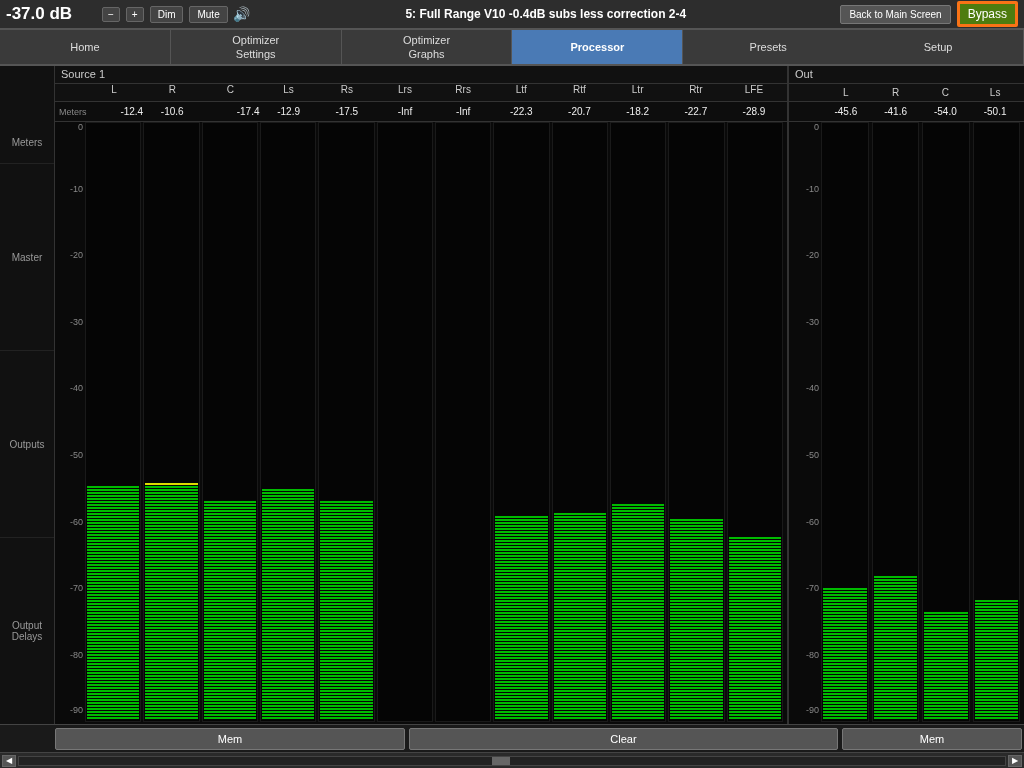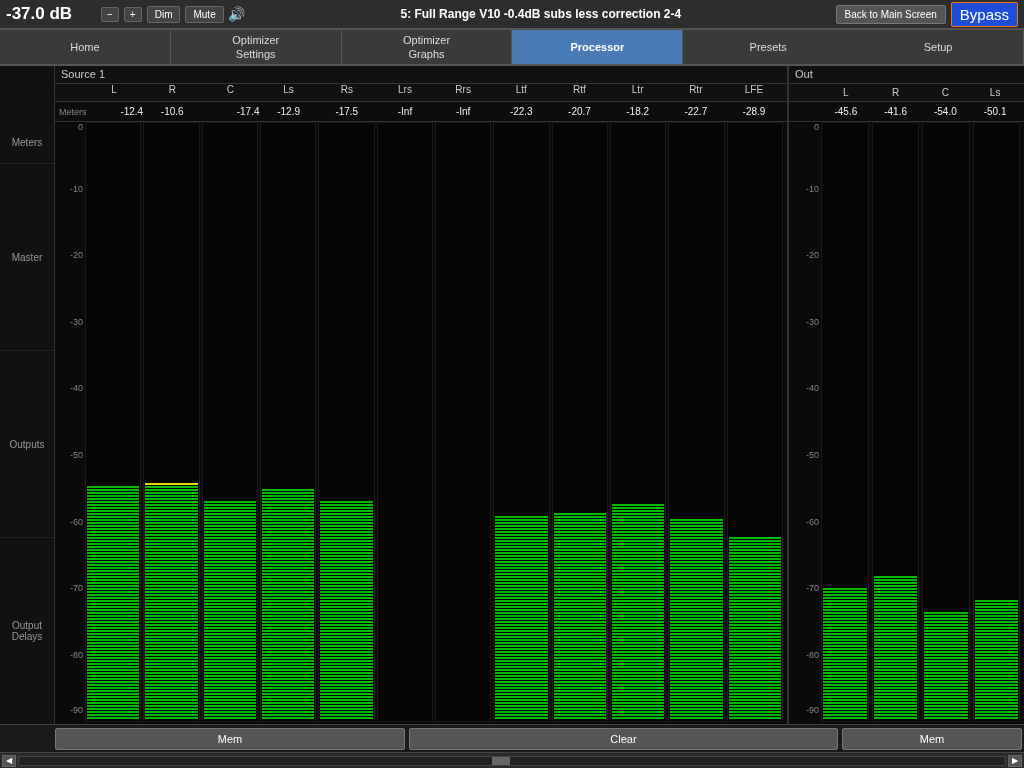--- a/index.html
+++ b/index.html
@@ -48,30 +48,30 @@
       flex-direction: column;
       background: #0a0a0a;
     }
 
   </style>
 </head>
 <body>
 
 <div id="app" style="width:1024px;height:768px;display:flex;flex-direction:column;background:#111;overflow:hidden;">
 
-  <div id="header" style="display:flex;align-items:center;background:#2d2d2d;border-bottom:2px solid #555;height:30px;padding:0 6px;gap:5px;">
+  <div id="header" style="display:flex;align-items:center;background:#2d2d2d;border-bottom:2px solid #555;height:30px;padding:0 6px;">
     <span style="font-size:17px;font-weight:bold;color:#fff;min-width:90px;">-37.0 dB</span>
     <button style="background:#444;border:1px solid #666;color:#fff;font-size:10px;padding:1px 5px;cursor:pointer;border-radius:2px;">−</button>
     <button style="background:#444;border:1px solid #666;color:#fff;font-size:10px;padding:1px 5px;cursor:pointer;border-radius:2px;">+</button>
     <button style="background:#444;border:1px solid #666;color:#fff;font-size:10px;padding:2px 7px;cursor:pointer;border-radius:2px;">Dim</button>
     <button style="background:#444;border:1px solid #666;color:#fff;font-size:10px;padding:2px 7px;cursor:pointer;border-radius:2px;">Mute</button>
     <span style="font-size:14px;">🔊</span>
     <span style="flex:1;font-size:12px;font-weight:bold;color:#fff;text-align:center;">5: Full Range V10 -0.4dB subs less correction 2-4</span>
     <button style="background:#555;border:1px solid #777;color:#fff;font-size:10px;padding:3px 8px;cursor:pointer;border-radius:2px;">Back to Main Screen</button>
-    <button style="background:#1d4ed8;border:1px solid #f97316;color:#fff;font-size:15px;padding:3px 8px;cursor:pointer;border-radius:2px;">Bypass</button>
+    <button style="background:#4d7c0f;border:3px solid #f97316;color:#fff;font-size:12px;padding:3px 8px;cursor:pointer;border-radius:2px;">Bypass</button>
   </div>
 
   <div id="nav" style="display:flex;background:#333;border-bottom:2px solid #555;height:36px;flex-shrink:0;">
     <div style="flex:1;display:flex;align-items:center;justify-content:center;cursor:pointer;border-right:1px solid #555;font-size:11px;color:#ddd;background:#3a3a3a;">
         <span>Home</span>
       </div>
     <div style="flex:1;display:flex;align-items:center;justify-content:center;cursor:pointer;border-right:1px solid #555;font-size:11px;color:#ddd;background:#3a3a3a;text-align:center;line-height:1.3;">
         <span>Optimizer<br>Settings</span>
       </div>
     <div style="flex:1;display:flex;align-items:center;justify-content:center;cursor:pointer;border-right:1px solid #555;font-size:11px;color:#ddd;background:#3a3a3a;text-align:center;line-height:1.3;">

